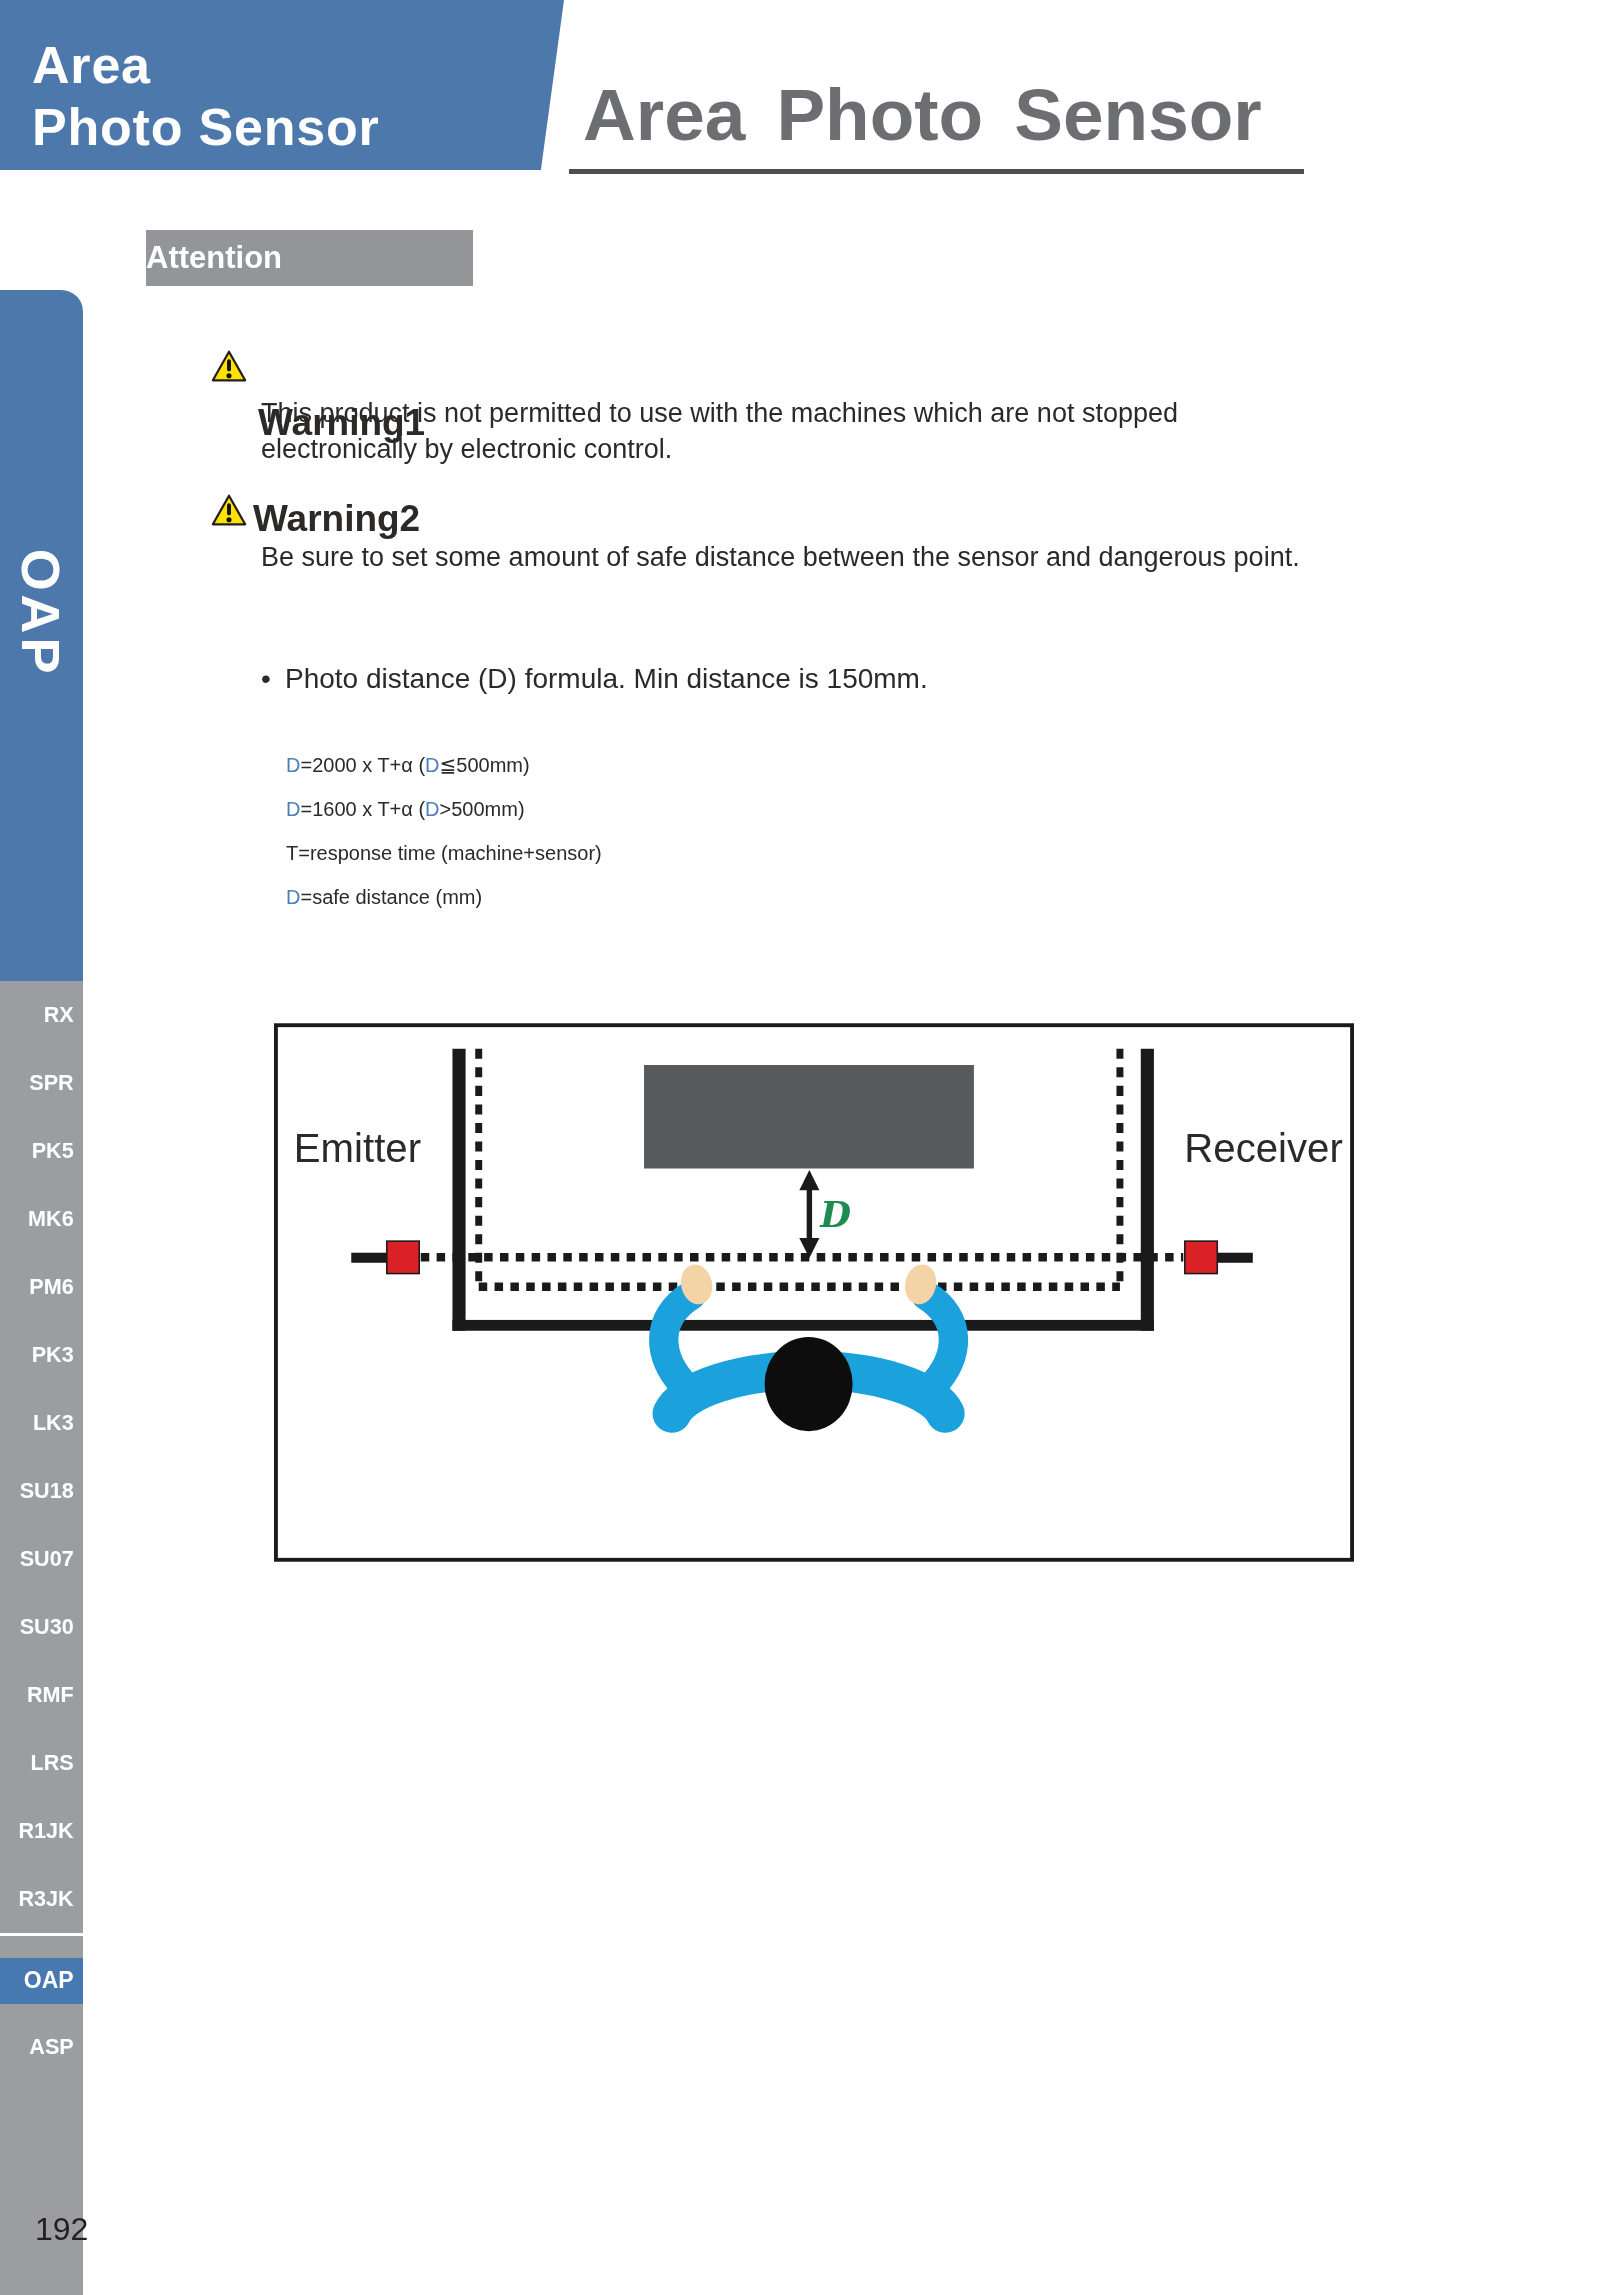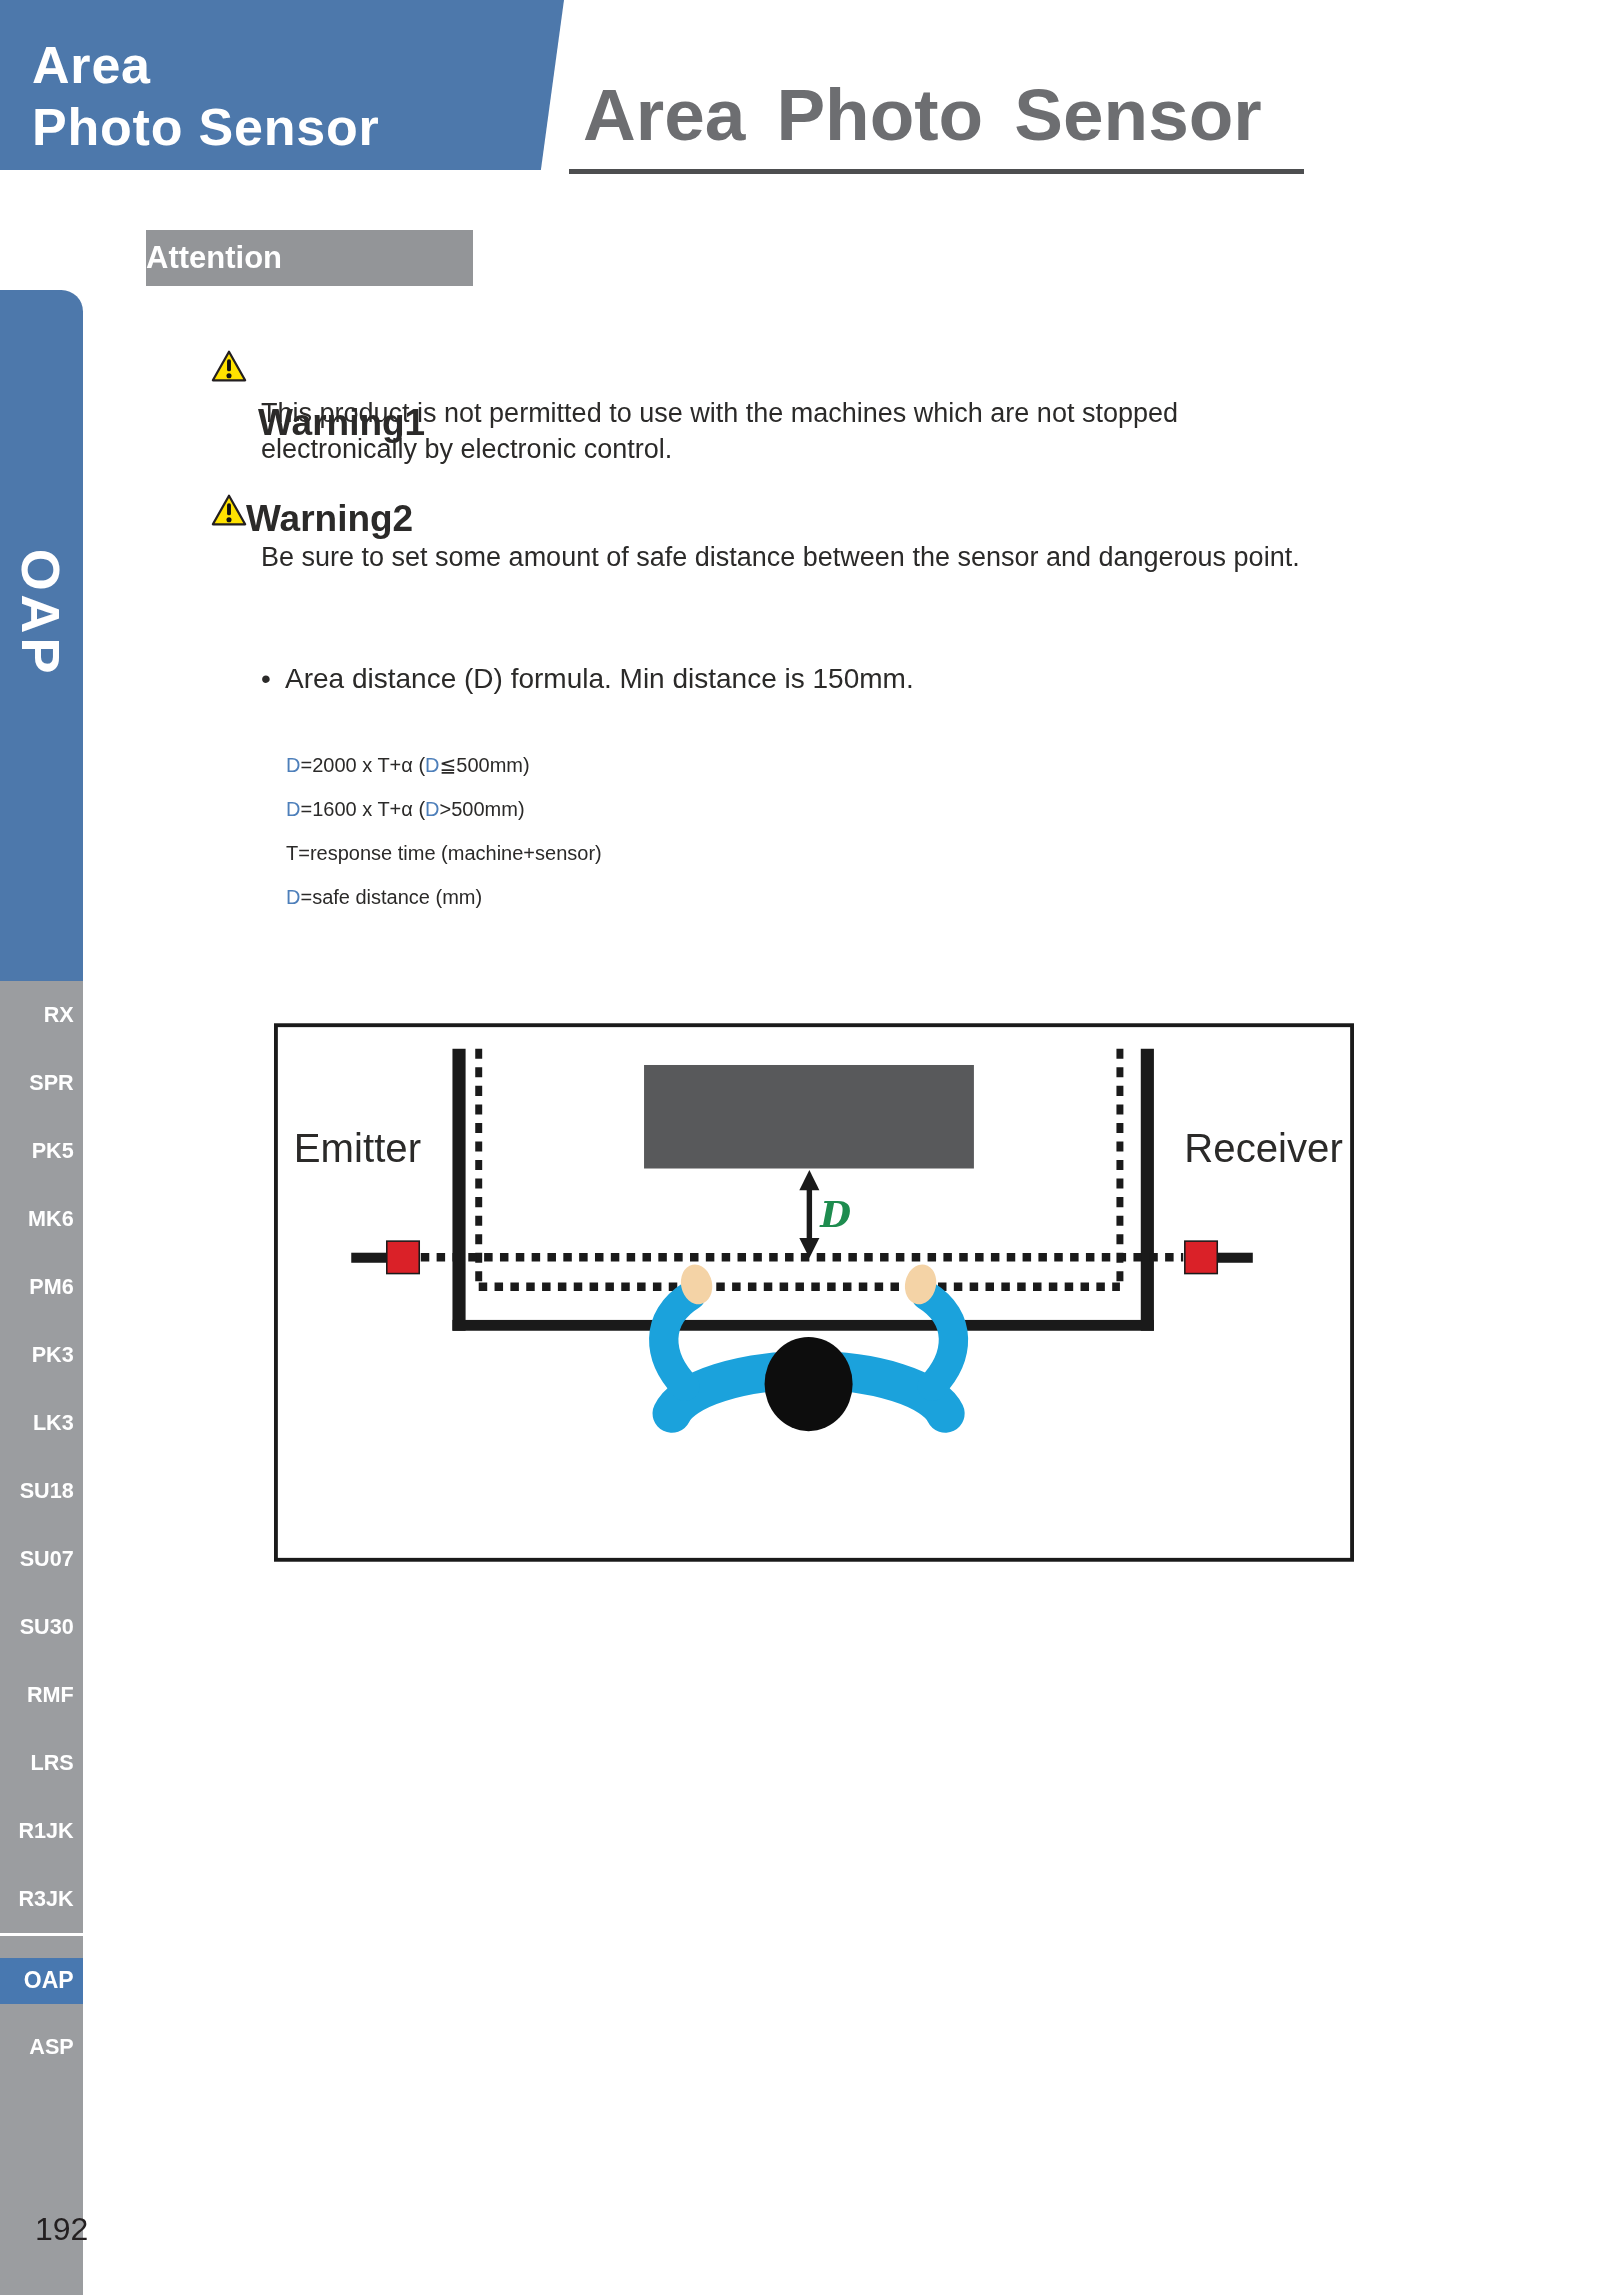--- a/index.html
+++ b/index.html
@@ -91,24 +91,24 @@
     <circle cx="24" cy="35" r="3.4" fill="#111111"></circle>
   </svg>
   <div class="warn-title" style="left:258px;top:354px;margin-top:48px;">Warning1</div>
   <div class="warn-body" style="left:261px;top:395px;">This product is not permitted to use with the machines which are not stopped electronically by electronic control.</div>
 
   <svg class="warn-icon" style="left:211px;top:491px;" viewBox="0 0 48 44">
     <polygon points="24,3 45.5,41 2.5,41" fill="#ffe200" stroke="#231f20" stroke-width="3" stroke-linejoin="round"></polygon>
     <rect x="21.4" y="13" width="5.2" height="16" rx="2.5" fill="#111111"></rect>
     <circle cx="24" cy="35" r="3.4" fill="#111111"></circle>
   </svg>
-  <div class="warn-title" style="left:246px;top:498px;">Warning2</div>
+  <div class="warn-title" style="left:253px;top:498px;">Warning2</div>
   <div class="warn-body" style="left:261px;top:539px;">Be sure to set some amount of safe distance between the sensor and dangerous point.</div>
 
-  <div class="bullet-item">Area distance (D) formula. Min distance is 150mm.</div>
+  <div class="bullet-item">Photo distance (D) formula. Min distance is 150mm.</div>
 
   <div class="formulas">
     <div class="formula-line">
       <span class="fd">D</span><span>=2000 x T+α (</span><span class="fd">D</span><span>≦500mm)</span>
     </div>
     <div class="formula-line">
       <span class="fd">D</span><span>=1600 x T+α (</span><span class="fd">D</span><span>&gt;500mm)</span>
     </div>
     <div class="formula-line">
       <span>T</span><span>=response time (machine+sensor)</span>

